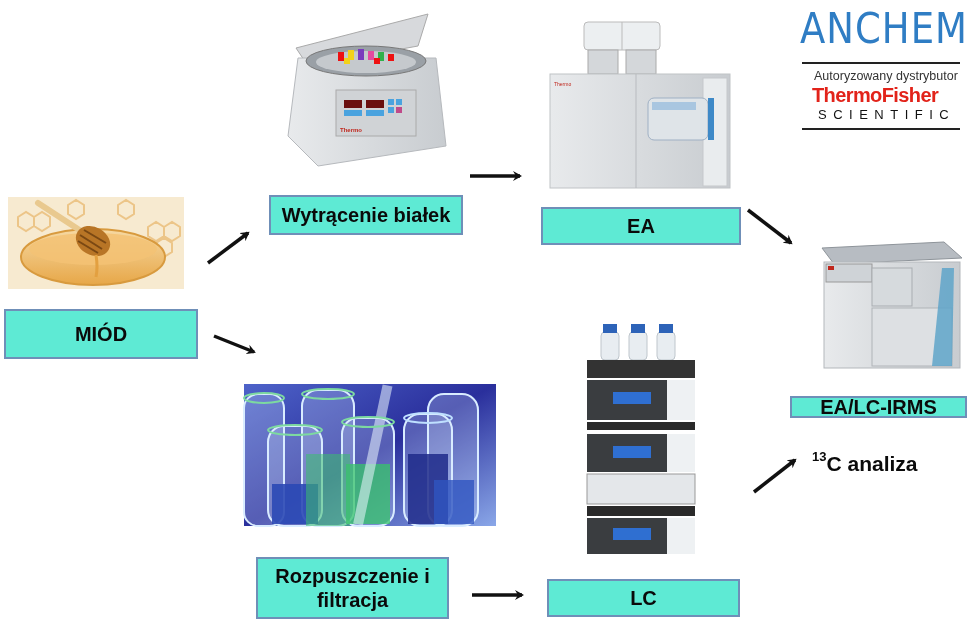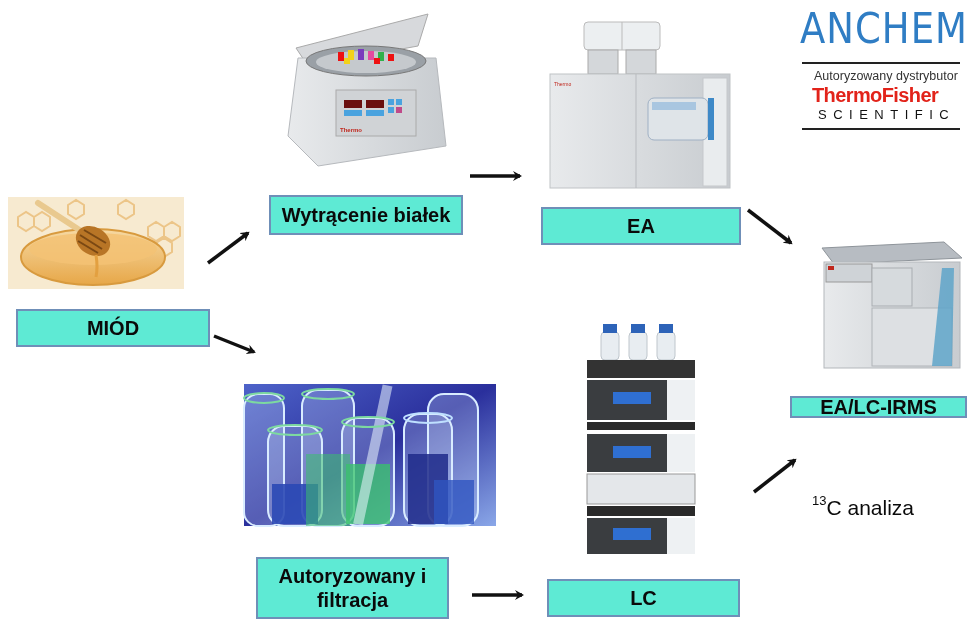--- a/index.html
+++ b/index.html
@@ -2,21 +2,21 @@
 <html><head>
 <meta charset="utf-8">
 <style>
   html, body { margin:0; padding:0; background:#ffffff; }
   body { width:969px; height:620px; position:relative; overflow:hidden;
          font-family:"Liberation Sans", "DejaVu Sans", sans-serif; color:#111; }
   .abs { position:absolute; }
   .box { position:absolute; background:#5eead4; border:2px solid #6f8fb8; box-sizing:border-box;
          display:flex; align-items:center; justify-content:center; text-align:center;
          font-weight:bold; font-size:20px; line-height:1.2; color:#0a0a0a; }
-  .caption { font-weight:normal; font-size:21px; color:#0a0a0a;margin-top:44px; }
+  .caption { font-weight:bold; font-size:21px; color:#0a0a0a; }
   .caption sup { font-size:13px; position:relative; top:-2px; }
   svg { position:absolute; overflow:visible; }
 
   
   .logo-anchem { font-family:"DejaVu Sans", sans-serif; font-size:37px; color:#2f7dc4;
                  letter-spacing:1px; font-weight:normal; transform:scaleY(1.15); transform-origin:top left; }
   .logo-line { background:#222; height:2px; }
   .logo-sub { font-size:12.5px; color:#333; }
   .logo-tf { font-size:20px; font-weight:bold; color:#e2231a; letter-spacing:-0.6px; }
   .logo-sci { font-size:13px; color:#111; letter-spacing:6.5px; }
@@ -64,21 +64,21 @@
   <line x1="30" y1="6" x2="76" y2="36" stroke="#e9c98f" stroke-width="6" stroke-linecap="round"></line>
   <ellipse cx="85" cy="44" rx="18" ry="14" fill="#b87526" transform="rotate(30 85 44)"></ellipse>
   <g stroke="#7a4813" stroke-width="2">
     <line x1="72" y1="38" x2="94" y2="52"></line>
       <line x1="76" y1="33" x2="98" y2="46"></line>
       <line x1="70" y1="44" x2="90" y2="56"></line>
   </g>
   <path d="M88,58 q2,12 0,22" stroke="#e3a040" stroke-width="3" fill="none"></path>
 </svg>
 
-<div class="box" style="left:16px; top:309px; width:194px; height:38px;">
+<div class="box" style="left:4px; top:309px; width:194px; height:50px;">
   <span>MIÓD</span>
 </div>
 
 <svg style="left:278px; top:6px;" width="178" height="166" viewBox="0 0 178 166">
   <path d="M18,42 L150,8 L140,40 L30,60 Z" fill="#d7d9dc" stroke="#aaa"></path>
   <path d="M20,52 L158,52 L168,140 L40,160 L10,130 Z" fill="url(#metal)" stroke="#b6b9bd"></path>
   <ellipse cx="88" cy="55" rx="60" ry="15" fill="#9aa0a6" stroke="#777"></ellipse>
   <ellipse cx="88" cy="56" rx="50" ry="11" fill="#c5c9cd"></ellipse>
   <g>
     <rect x="60" y="46" width="6" height="9" fill="#e11"></rect>
@@ -163,21 +163,21 @@
   <g fill="none" stroke="#7dd9a0" stroke-width="2">
     <ellipse cx="20" cy="14" rx="20" ry="5"></ellipse>
       <ellipse cx="84" cy="10" rx="26" ry="5"></ellipse>
     <ellipse cx="124" cy="38" rx="26" ry="5"></ellipse>
       <ellipse cx="51" cy="46" rx="27" ry="5"></ellipse>
     <ellipse cx="184" cy="34" rx="24" ry="5" stroke="#bfe0ff"></ellipse>
   </g>
 </svg>
 
 <div class="box" style="left:256px; top:557px; width:193px; height:62px; flex-direction:column;">
-  <span>Autoryzowany i</span>
+  <span>Rozpuszczenie i</span>
   <span>filtracja</span>
 </div>
 
 <svg style="left:583px; top:322px;" width="116" height="236" viewBox="0 0 116 236">
   <g fill="rgba(230,235,240,0.9)" stroke="#bfc6cc">
     <rect x="18" y="10" width="18" height="28" rx="4"></rect>
       <rect x="46" y="10" width="18" height="28" rx="4"></rect>
       <rect x="74" y="10" width="18" height="28" rx="4"></rect>
   </g>
   <rect x="20" y="2" width="14" height="9" fill="#2d63b8"></rect>

